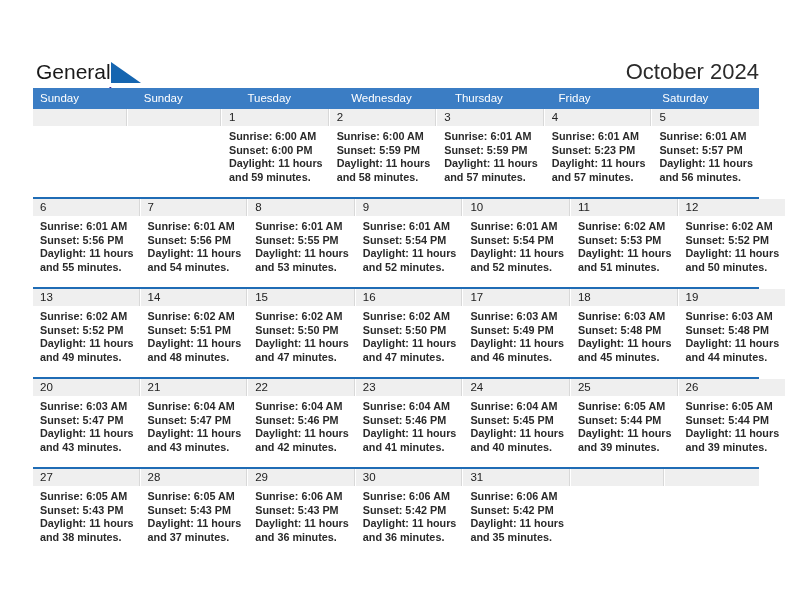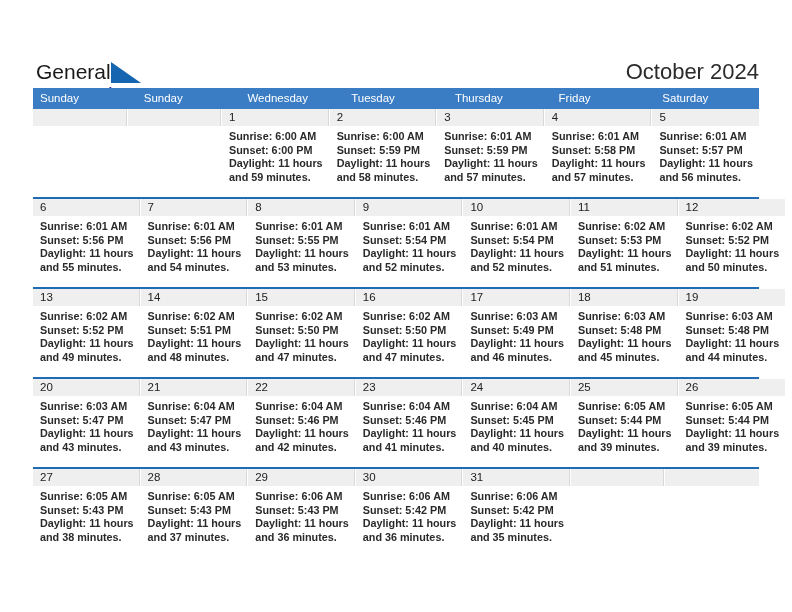--- a/index.html
+++ b/index.html
@@ -171,22 +171,22 @@
       <span class="logo-blue">Blue</span>
     </div>
     <div class="title">October 2024</div>
     <div class="subtitle">Jiquilpan (Estacion Bonanza), Mexico</div>
   </div>
 
   <div class="calendar">
     <div class="weekday-row" id="weekday-row">
         <div class="weekday">Sunday</div>
         <div class="weekday">Sunday</div>
+        <div class="weekday">Tuesday</div>
         <div class="weekday">Wednesday</div>
-        <div class="weekday">Tuesday</div>
         <div class="weekday">Thursday</div>
         <div class="weekday">Friday</div>
         <div class="weekday">Saturday</div>
       </div>
     <div id="weeks-container">
         <div class="week">
           <div class="week-row">
             <div class="daycell empty">
               <div class="daynum-band">
                 <span class="daynum"></span>
@@ -229,21 +229,21 @@
                 <div class="detail-line">Daylight: 11 hours</div>
                 <div class="detail-line">and 57 minutes.</div>
               </div>
             </div>
             <div class="daycell">
               <div class="daynum-band">
                 <span class="daynum">4</span>
               </div>
               <div class="details">
                 <div class="detail-line">Sunrise: 6:01 AM</div>
-                <div class="detail-line">Sunset: 5:58 PM</div>
+                <div class="detail-line">Sunset: 5:23 PM</div>
                 <div class="detail-line">Daylight: 11 hours</div>
                 <div class="detail-line">and 57 minutes.</div>
               </div>
             </div>
             <div class="daycell">
               <div class="daynum-band">
                 <span class="daynum">5</span>
               </div>
               <div class="details">
                 <div class="detail-line">Sunrise: 6:01 AM</div>

